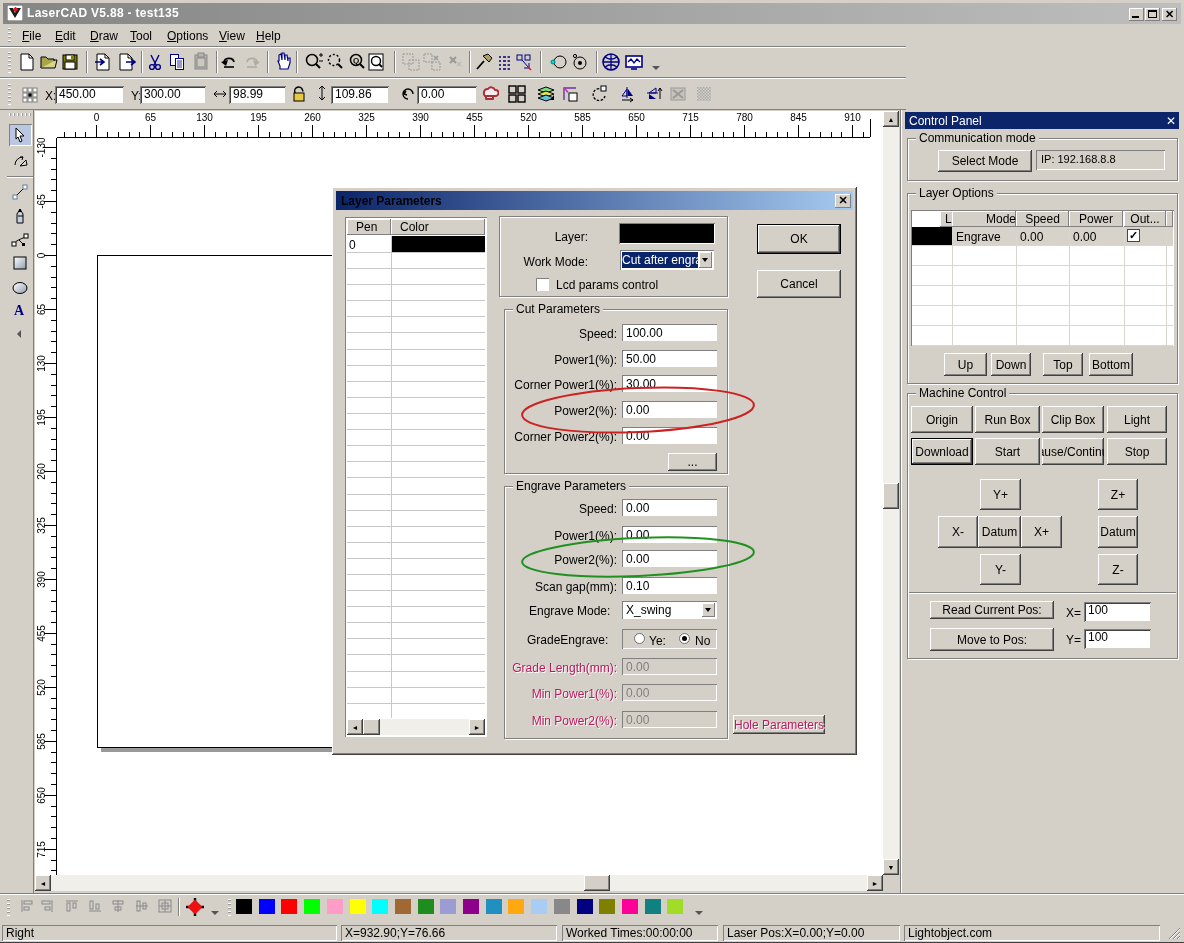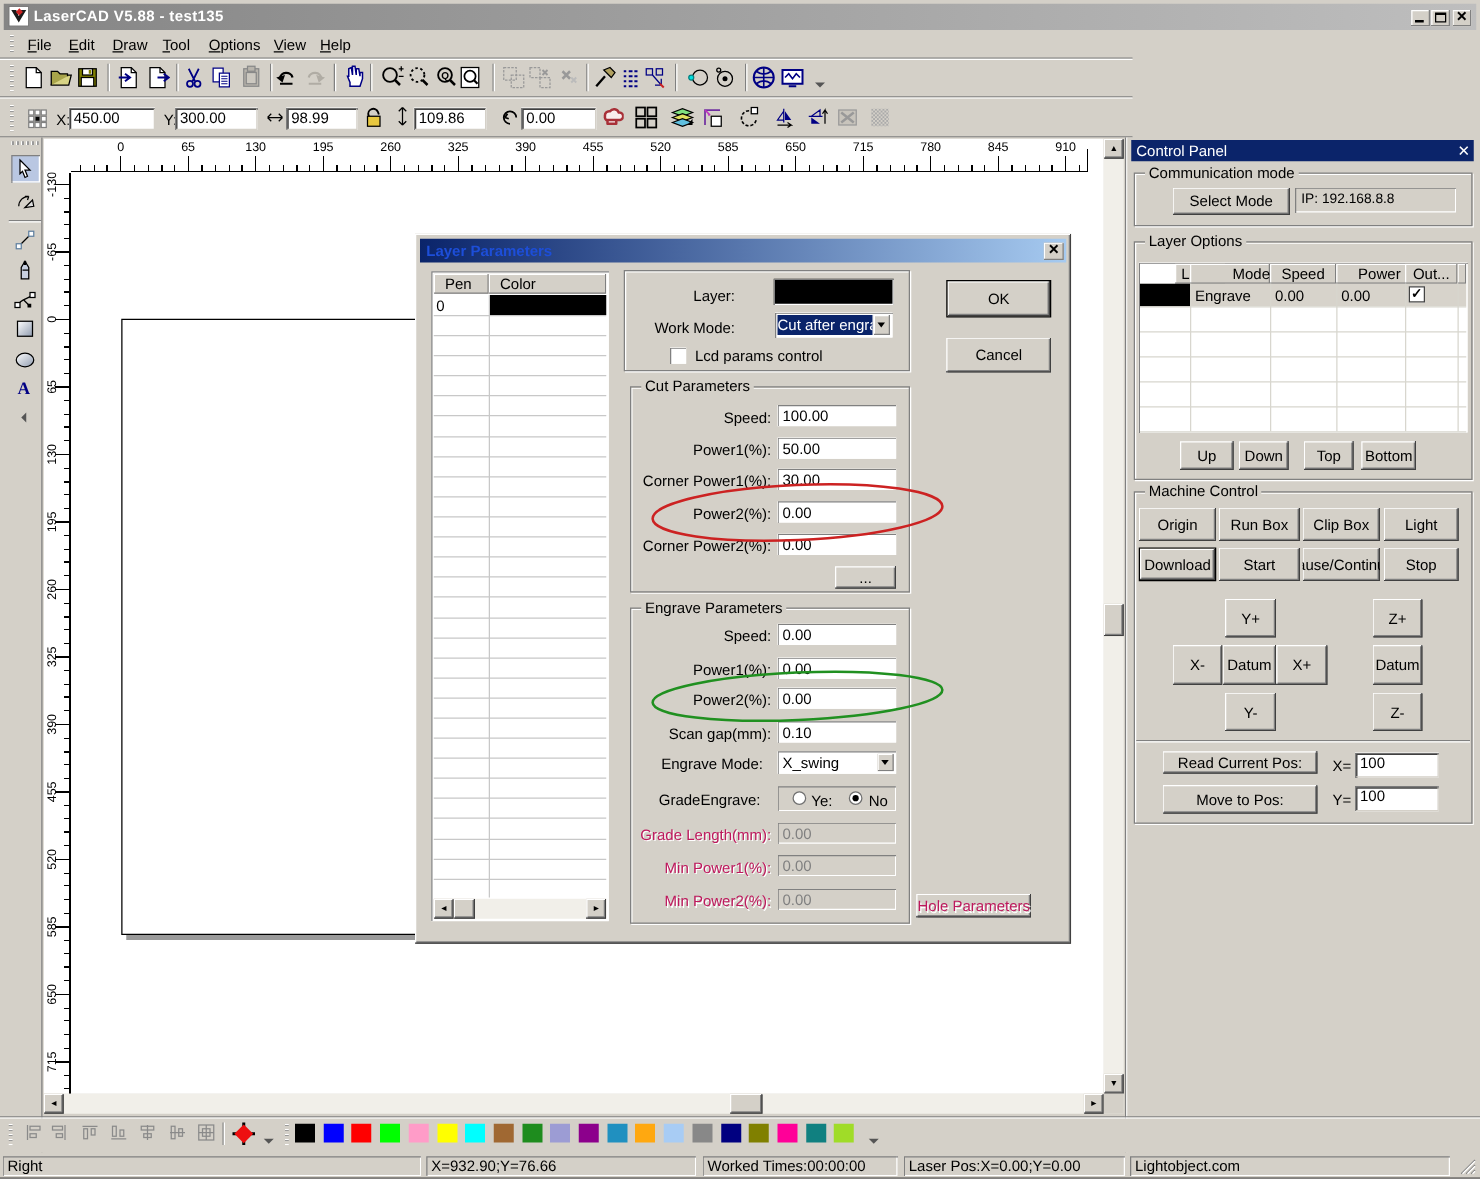--- a/index.html
+++ b/index.html
@@ -544,21 +544,21 @@
   </div>
 <div class="abs btn" style="left:938px;top:150px;width:94px;height:22px;">Select Mode</div>
 <div class="abs sunkthin" style="left:1036px;top:150px;width:129px;height:20px;background:#D4D0C8;font-size:11px;padding:3px 0 0 5px;">IP: 192.168.8.8</div>
 <div class="abs gbox" style="left:907px;top:193px;width:271px;height:191px;">
     <span class="glab">Layer Options</span>
   </div>
 <div class="abs sunkthin" style="left:911px;top:210px;width:263px;height:136px;background:#fff;"></div>
 <div class="abs raisedthin" style="left:940px;top:211px;width:40px;height:16px;font-size:12px;text-align:center;padding-top:1px;">Layer</div>
 <div class="abs raisedthin" style="left:952px;top:211px;width:64px;height:16px;font-size:12px;text-align:right;padding-top:1px;">Mode</div>
 <div class="abs raisedthin" style="left:1016px;top:211px;width:53px;height:16px;font-size:12px;text-align:center;padding-top:1px;">Speed</div>
-<div class="abs raisedthin" style="left:1069px;top:211px;width:69px;height:16px;font-size:12px;text-align:center;padding-top:1px;">Power</div>
+<div class="abs raisedthin" style="left:1069px;top:211px;width:54px;height:16px;font-size:12px;text-align:center;padding-top:1px;">Power</div>
 <div class="abs raisedthin" style="left:1124px;top:211px;width:42px;height:16px;font-size:12px;text-align:center;padding-top:1px;">Out...</div>
 <div class="abs raisedthin" style="left:1166px;top:211px;width:7px;height:16px;"></div>
 <div class="abs" style="left:912px;top:227px;width:261px;height:18px;background:#D7D3CB;"></div>
 <div class="abs" style="left:912px;top:227px;width:40px;height:18px;background:#000;"></div>
 <div class="abs" style="left:956px;top:230px;font-size:12px;">Engrave</div>
 <div class="abs" style="left:1020px;top:230px;font-size:12px;">0.00</div>
 <div class="abs" style="left:1073px;top:230px;font-size:12px;">0.00</div>
 <div class="abs" style="left:1127px;top:229px;width:13px;height:13px;background:#fff;border:1px solid #444;font-size:11px;font-weight:bold;line-height:11px;text-align:center;">✓</div>
 <div class="abs" style="left:912px;top:245px;width:261px;height:1px;background:#D8D6CE;"></div>
 <div class="abs" style="left:912px;top:265px;width:261px;height:1px;background:#D8D6CE;"></div>
@@ -676,21 +676,21 @@
 <div class="abs sunkthin" style="left:341px;top:925px;width:216px;height:16px;font-size:12px;padding:1px 0 0 4px;background:#D4D0C8;">X=932.90;Y=76.66</div>
 <div class="abs sunkthin" style="left:562px;top:925px;width:156px;height:16px;font-size:12px;padding:1px 0 0 4px;background:#D4D0C8;">Worked Times:00:00:00</div>
 <div class="abs sunkthin" style="left:723px;top:925px;width:177px;height:16px;font-size:12px;padding:1px 0 0 4px;background:#D4D0C8;">Laser Pos:X=0.00;Y=0.00</div>
 <div class="abs sunkthin" style="left:904px;top:925px;width:256px;height:16px;font-size:12px;padding:1px 0 0 4px;background:#D4D0C8;">Lightobject.com</div>
 <svg class="abs" style="left:1168px;top:927px" width="13" height="13">
     <path d="M12 1 L1 12 M12 5 L5 12 M12 9 L9 12" stroke="#808080"></path>
     <path d="M12 2 L2 12 M12 6 L6 12 M12 10 L10 12" stroke="#fff"></path>
   </svg>
 <div class="abs raised" style="left:332px;top:187px;width:525px;height:568px;z-index:10;"></div>
 <div class="abs" style="z-index:11;left:336px;top:191px;width:517px;height:19px;background:linear-gradient(90deg,#0A246A,#A6CAF0);"></div>
-<div class="abs" style="z-index:11;left:341px;top:194px;font-size:12px;font-weight:bold;color:#1d4ed8;">Layer Parameters</div>
+<div class="abs" style="z-index:11;left:341px;top:194px;font-size:12px;font-weight:bold;color:#000000;">Layer Parameters</div>
 <div class="abs raisedthin" style="z-index:11;left:835px;top:194px;width:16px;height:14px;text-align:center;font-size:11px;font-weight:bold;line-height:13px;">✕</div>
 <div class="abs sunkthin" style="z-index:11;left:345px;top:217px;width:142px;height:520px;background:#fff;"></div>
 <div class="abs raisedthin" style="z-index:11;left:347px;top:219px;width:44px;height:16px;font-size:12px;padding:1px 0 0 9px;">Pen</div>
 <div class="abs raisedthin" style="z-index:11;left:391px;top:219px;width:94px;height:16px;font-size:12px;padding:1px 0 0 9px;">Color</div>
 <div class="abs" style="z-index:11;left:349px;top:238px;font-size:12px;">0</div>
 <div class="abs" style="z-index:11;left:392px;top:236px;width:93px;height:16px;background:#000;"></div>
 <div class="abs" style="z-index:11;left:347px;top:252px;width:138px;height:1px;background:#C8C8C8;"></div>
 <div class="abs" style="z-index:11;left:347px;top:268px;width:138px;height:1px;background:#C8C8C8;"></div>
 <div class="abs" style="z-index:11;left:347px;top:284px;width:138px;height:1px;background:#C8C8C8;"></div>
 <div class="abs" style="z-index:11;left:347px;top:300px;width:138px;height:1px;background:#C8C8C8;"></div>

